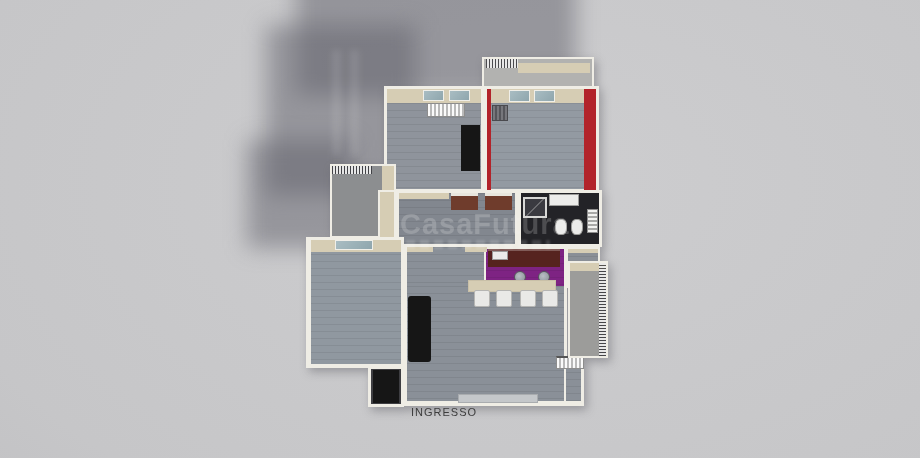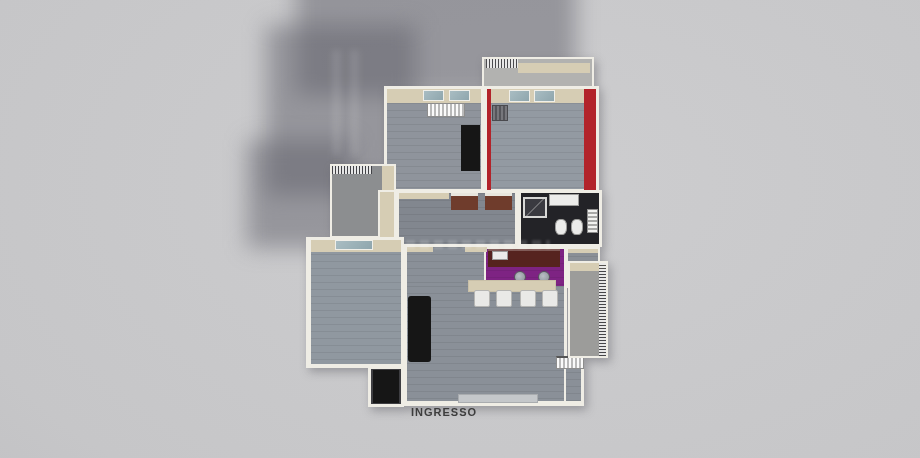--- a/index.html
+++ b/index.html
@@ -1,18 +1,18 @@
 <!DOCTYPE html>
 <html style="--background-light: #cdcdcf; --background-dark: #b7b7ba; --shadow: rgba(97,97,107,0.50); --wall-cream: #d6cdb4; --wall-white: #efede5; --floor-gray: #8f949c; --floor-hall: #82878f; --floor-bedroom-left: #9098a0; --floor-living: #8a9098; --floor-bath: #232327; --floor-terrace: #b2b2b0; --floor-balcony: #9c9c9a; --accent-red: #b2232a; --kitchen-purple: #7e2383; --cabinet-maroon: #56231f; --furniture-black: #161616; --door-brown: #6f3c2c; --glass-blue: #a9bdc3; --chair-white: #e9e9e7; --label-color: #3d3d3d; --watermark-color: rgba(245,245,245,0.20);"><head>
 <meta charset="utf-8">
 <style>
   html,body{margin:0;padding:0;background:#bfbfc1;font-family:"Liberation Sans",sans-serif;}
   .stage{position:relative;width:920px;height:458px;overflow:hidden;
          background:radial-gradient(120% 150% at 58% 40%, var(--background-light,#cdcdcf) 0%, #c6c6c8 55%, var(--background-dark,#b7b7ba) 100%);}
-  .abs{position:absolute;box-sizing:border-box;font-weight:bold;}
+  .abs{position:absolute;box-sizing:border-box;}
   .shadow-blob{position:absolute;filter:blur(11px);background:var(--shadow,rgba(97,97,107,.5));}
   .reflect{position:absolute;filter:blur(3px);background:rgba(255,255,255,.10);}
   .building{position:absolute;inset:0;filter:drop-shadow(3px 4px 5px rgba(80,80,88,.40));}
   .room{position:absolute;box-sizing:border-box;}
   .planks{background-image:repeating-linear-gradient(to bottom, rgba(0,0,0,.07) 0 1px, transparent 1px 7px);}
   .cream{background:var(--wall-cream,#d6cdb4);}
   .wallw{border:3px solid var(--wall-white,#efede5);}
   .glass{background:linear-gradient(135deg,var(--glass-blue,#a9bdc3),#8fa6ad);border:1px solid #f0efe9;}
   .radiator{background:repeating-linear-gradient(90deg,#fafafa 0 2px,#b9b9b9 2px 4px);border:1px solid #8d8d8d;}
   .radiator-dark{background:repeating-linear-gradient(90deg,#77777c 0 2px,#55555a 2px 4px);border:1px solid #4a4a4e;}
@@ -115,17 +115,18 @@
       <div class="abs cream" style="left:0;top:0;width:36px;height:8px;"></div>
       <div class="abs rail-v" style="left:29px;top:0;width:7px;height:93px;"></div>
     </div>
 
     <div class="room wallw" style="left:368px;top:366px;width:36px;height:41px;background-color:#3e3e42;">
       <div class="abs" style="left:2px;top:1px;width:26px;height:33px;background:var(--furniture-black);"></div>
     </div>
 
   </div>
 
+  <div class="abs watermark" style="left:400px;top:208px;">CasaFutura</div>
   <div class="abs tagline" style="left:406px;top:240px;width:144px;height:9px;"></div>
 
   <div class="abs entrance" style="left:411px;top:406px;">INGRESSO</div>
 
 </div>
 
 </body></html>

